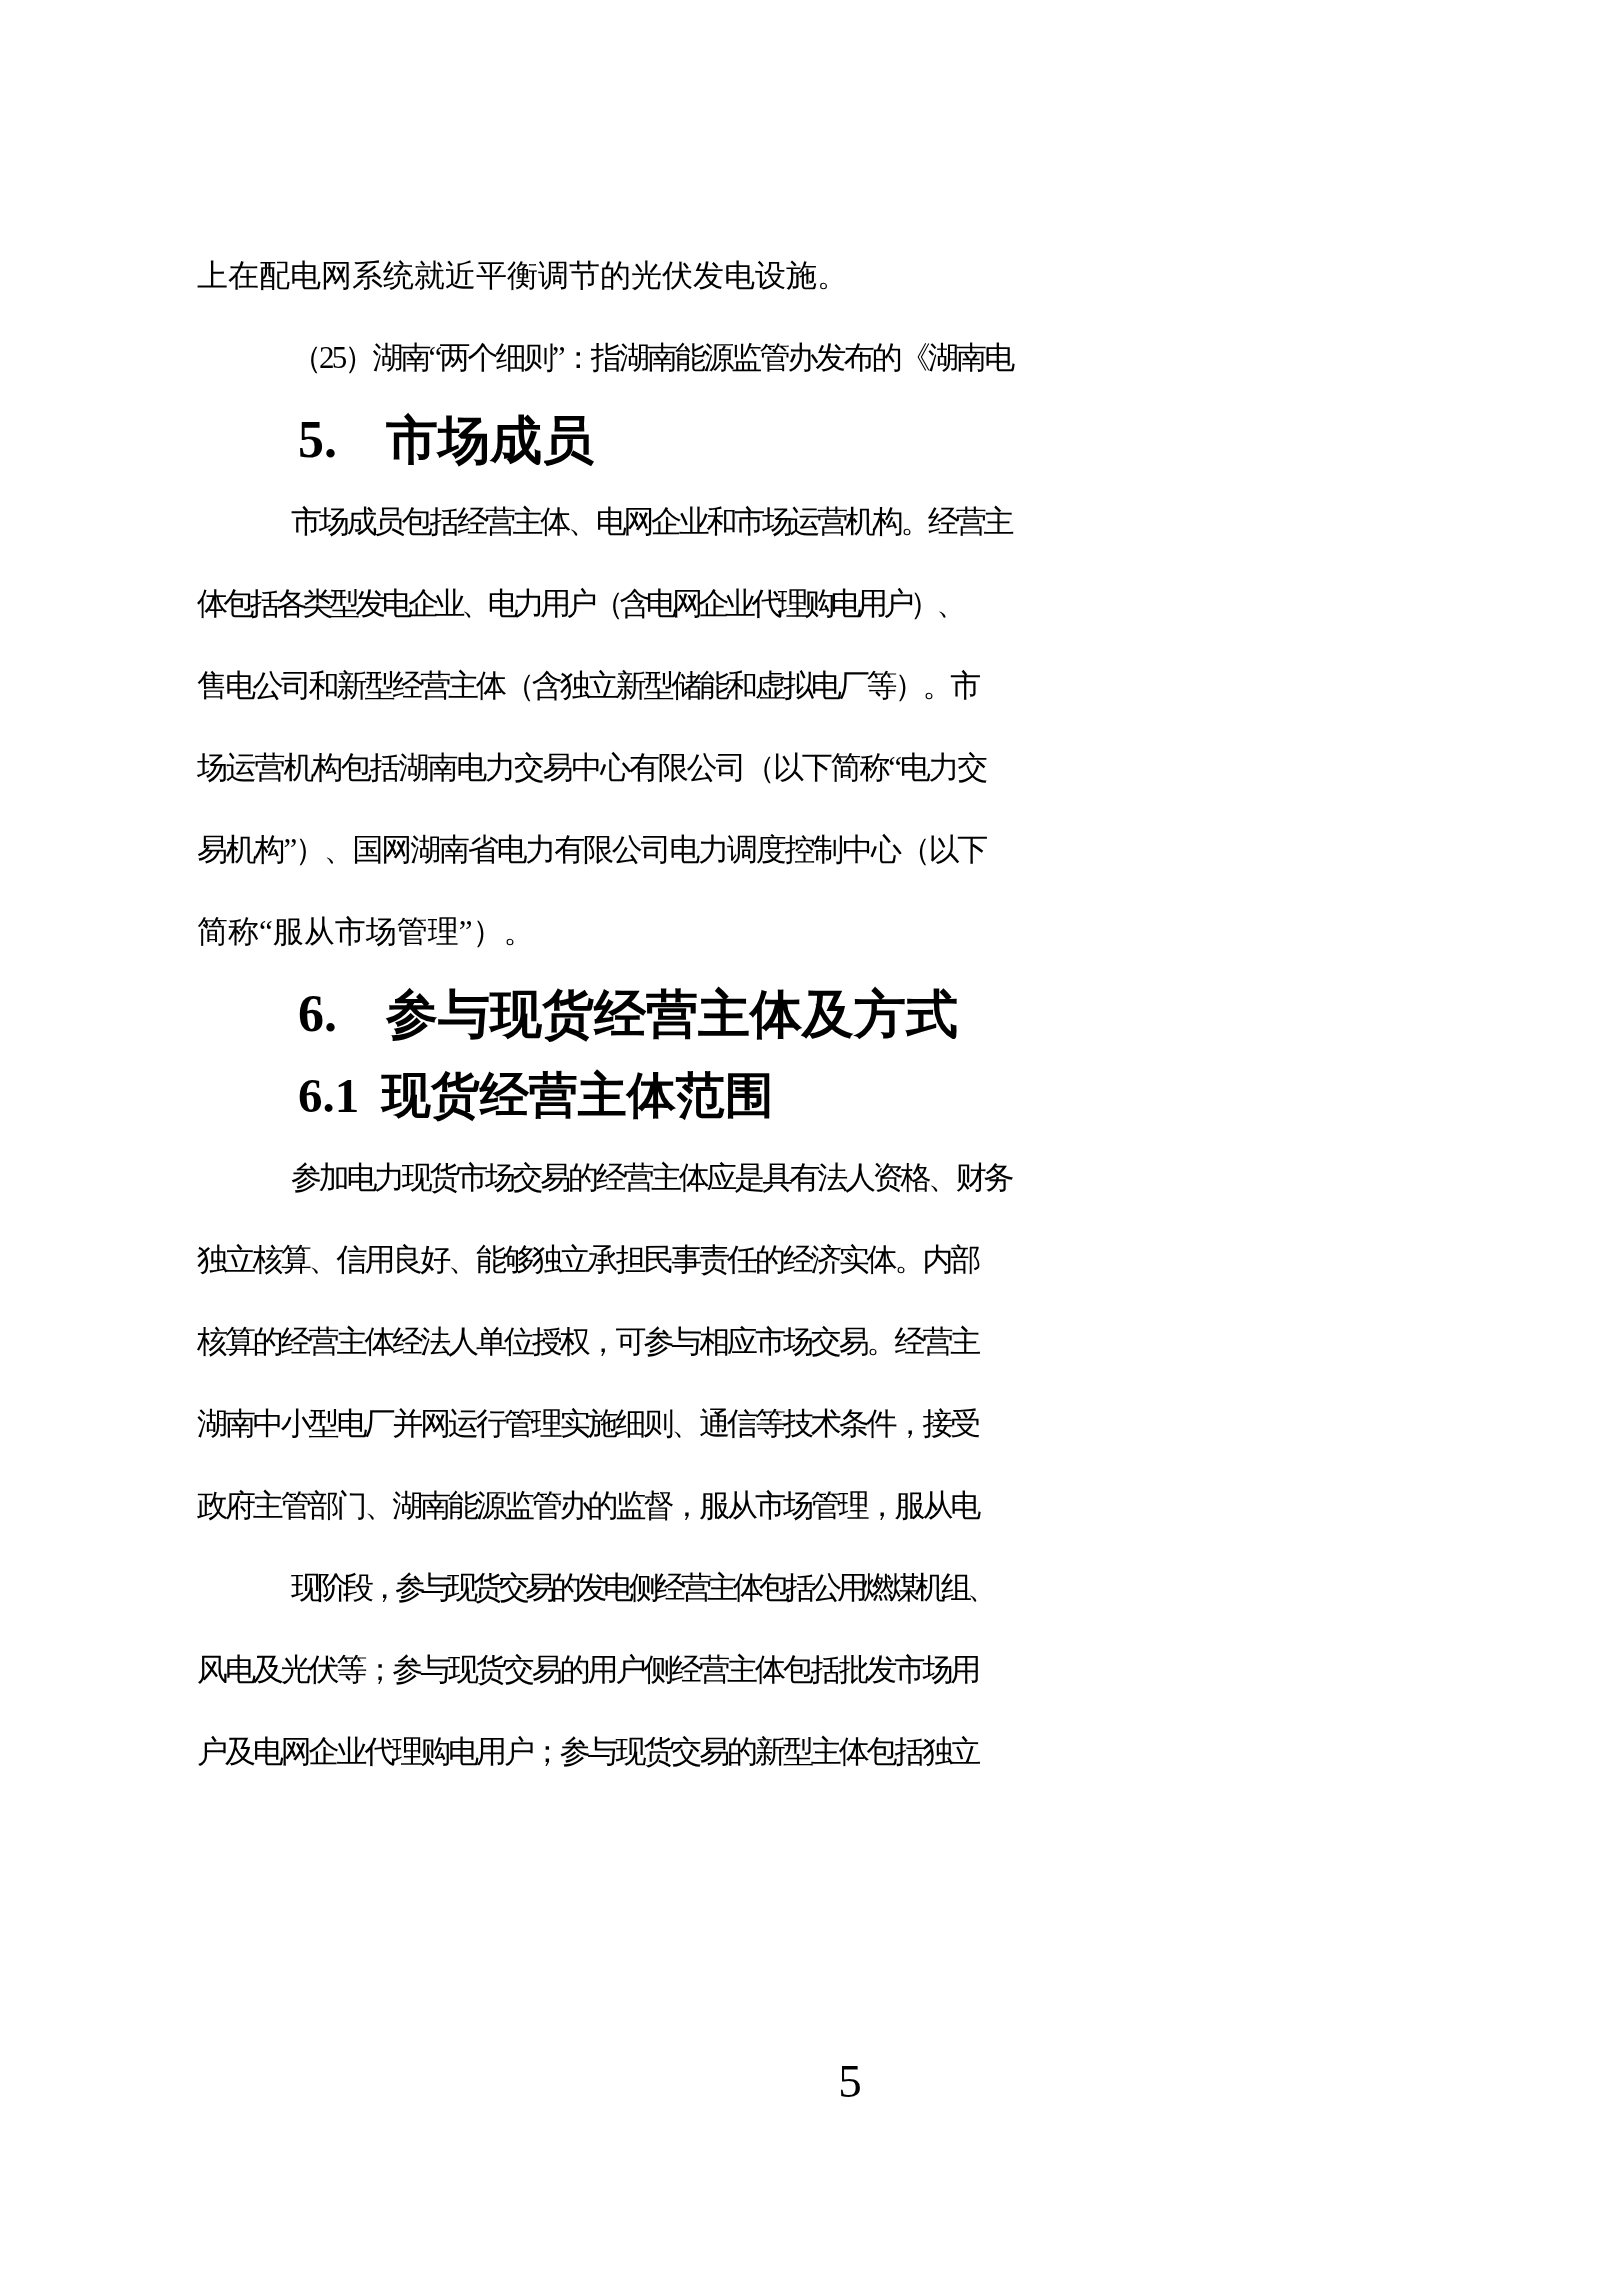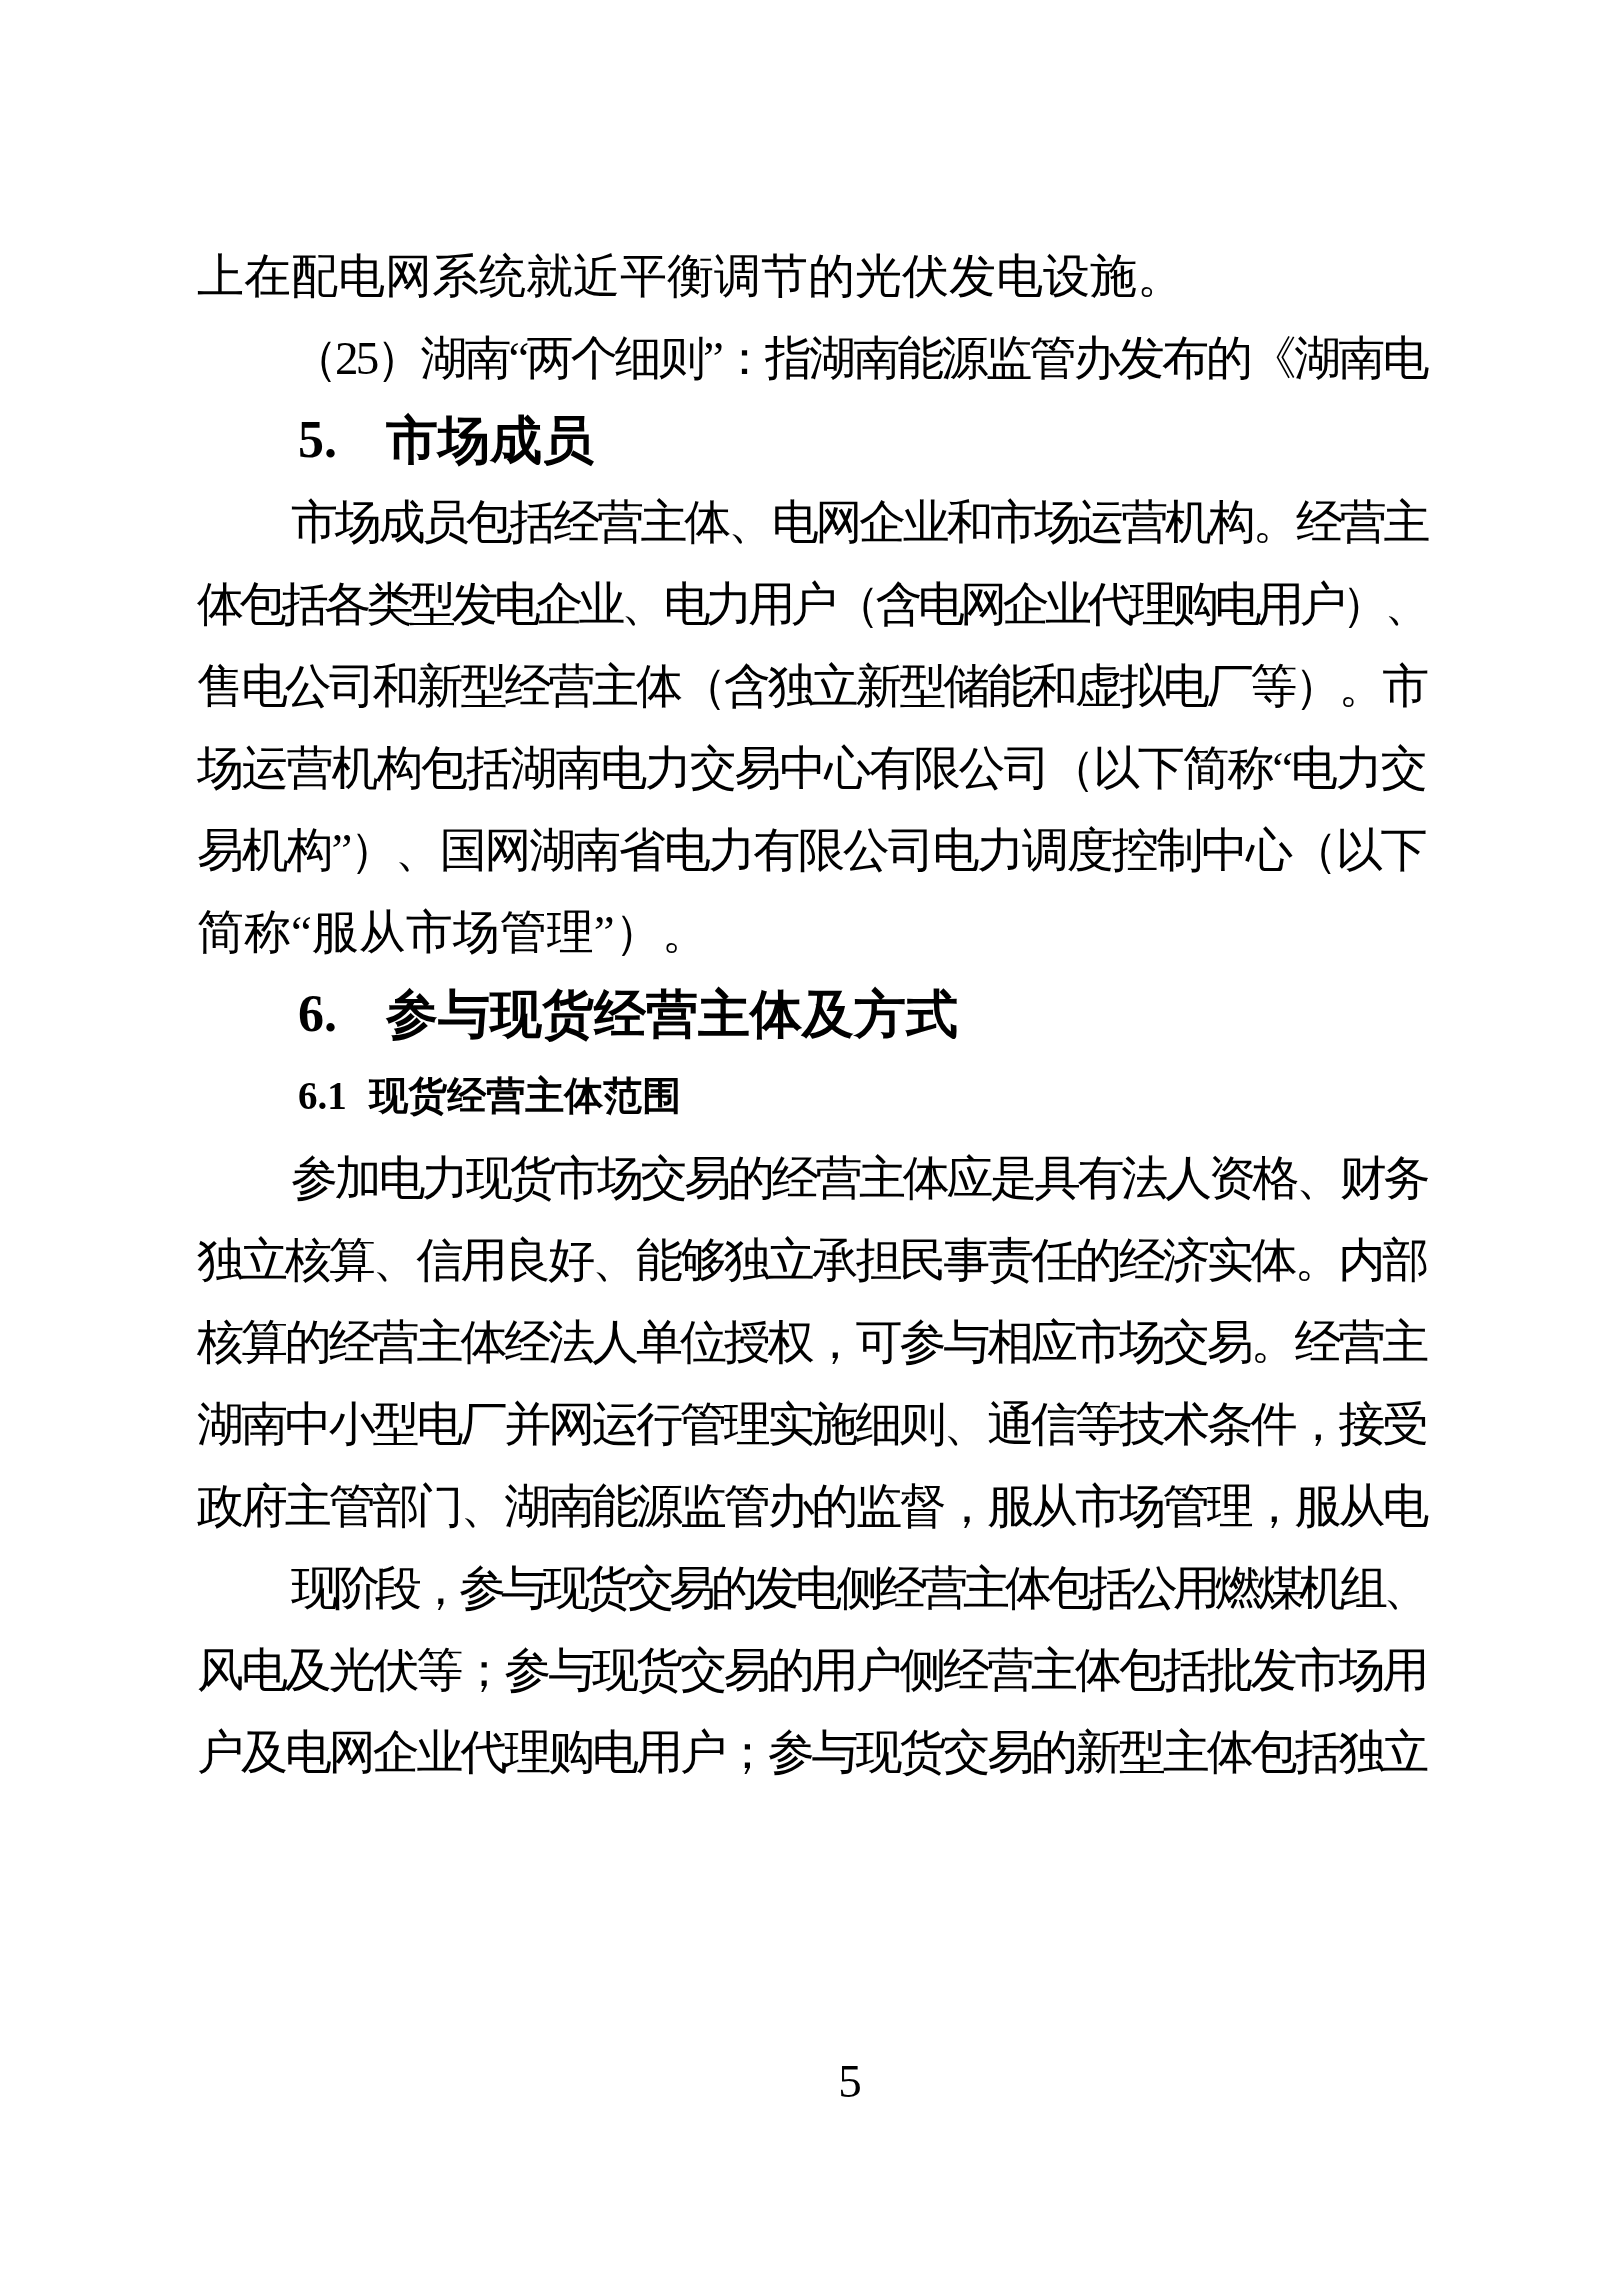--- a/index.html
+++ b/index.html
@@ -22,42 +22,42 @@
   }
   .content {
     position: absolute;
     left: 197px;
     top: 235px;
     width: 1230px;
   }
   .line {
     height: 82px;
     line-height: 82px;
-    font-size: 47px;
+    font-size: 31px;
     white-space: nowrap;
     letter-spacing: 0;
   }
   .line.indent {
     padding-left: 94px;
   }
   .line.h1 {
     font-size: 52px;
     font-weight: bold;
     font-family: "Liberation Sans", "DejaVu Sans", sans-serif;
     padding-left: 101px;
     display: flex;
     align-items: center;
     column-gap: 49px;
   }
   .line.h1 .num {
     font-family: "Liberation Serif", "DejaVu Serif", serif;
     font-weight: bold;
   }
   .line.h2 {
-    font-size: 39px;
+    font-size: 49px;
     font-weight: bold;
     font-family: "Liberation Serif", "DejaVu Serif", serif;
     padding-left: 101px;
     display: flex;
     align-items: center;
     column-gap: 22.5px;
   }
   .footer {
     position: absolute;
     left: 197px;

